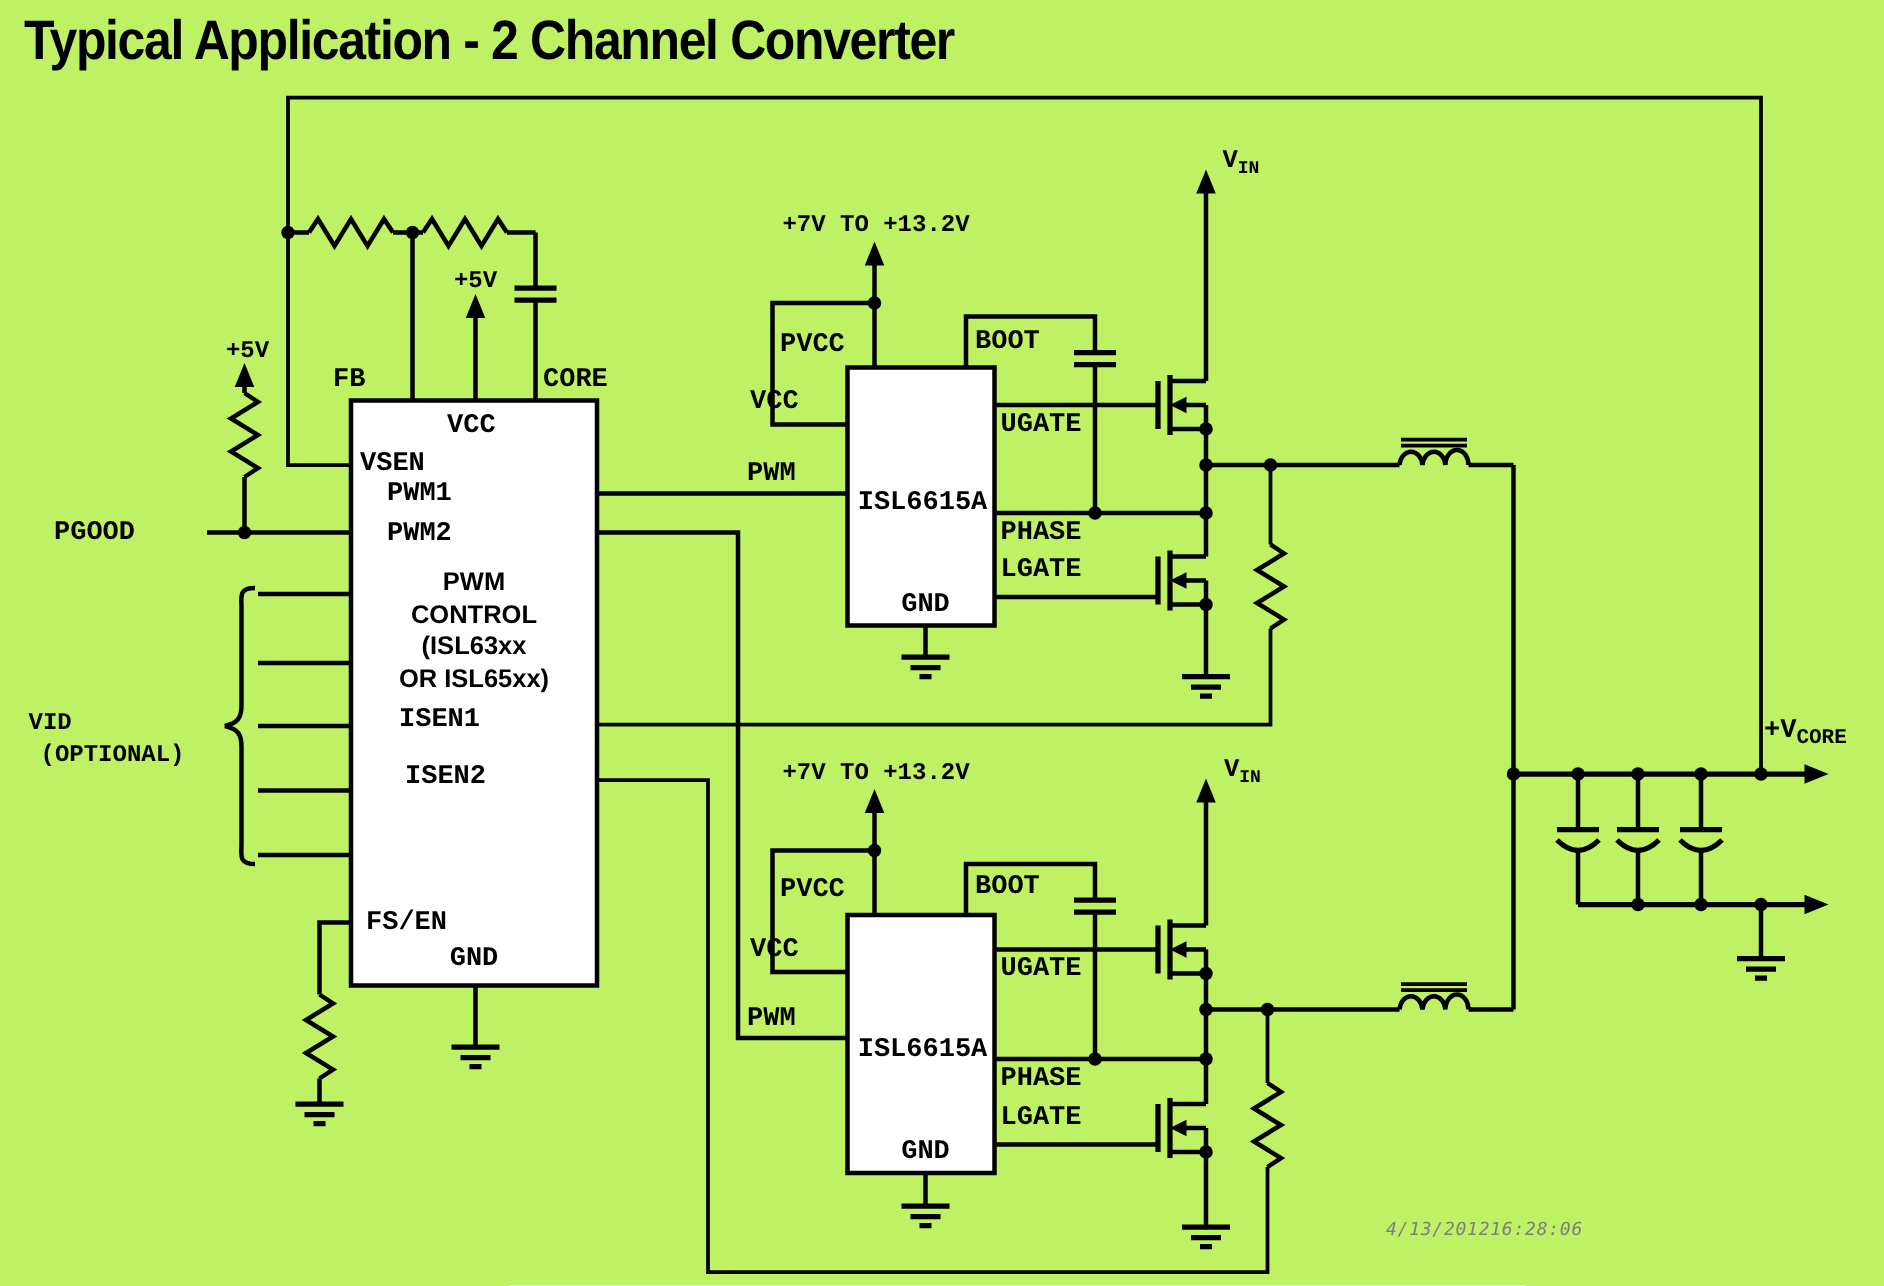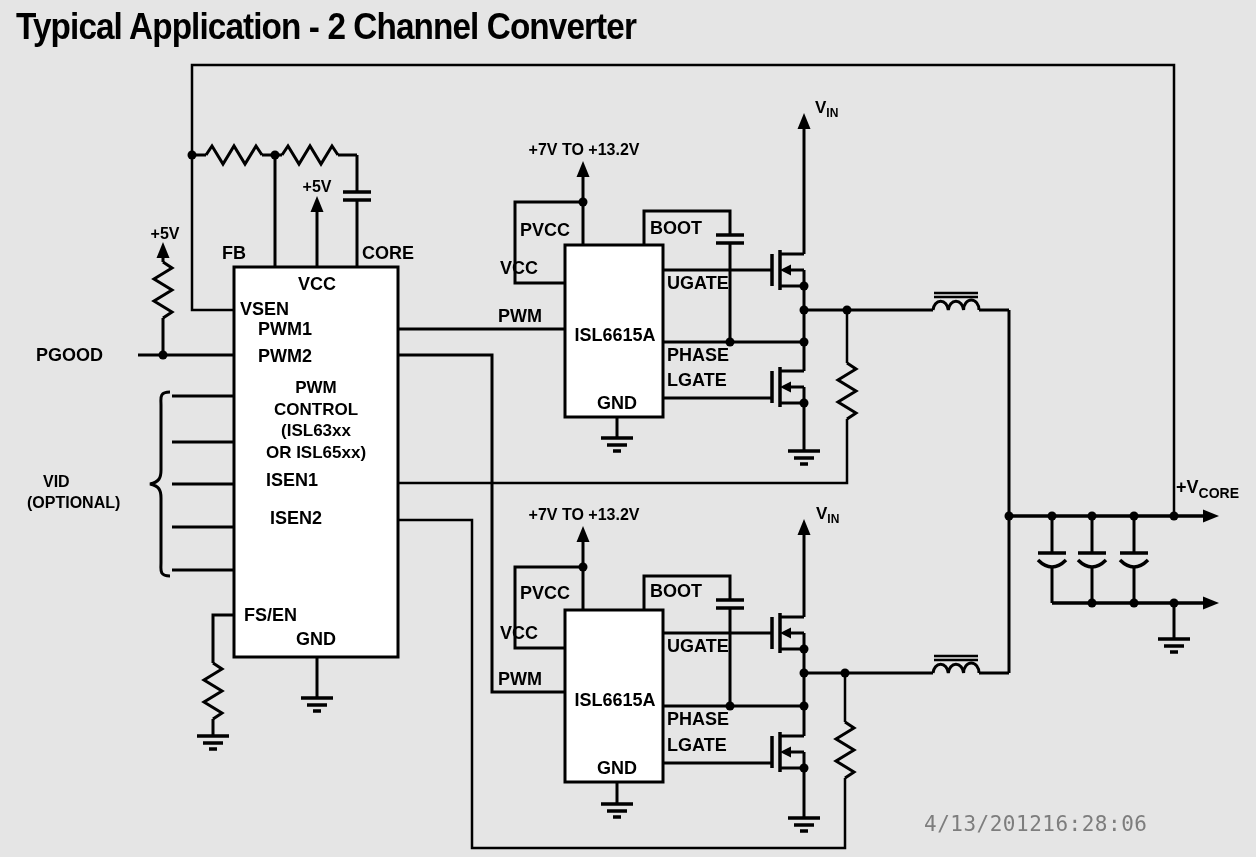--- a/index.html
+++ b/index.html
@@ -1,31 +1,31 @@
 <!DOCTYPE html>
 <html><head>
 <meta charset="utf-8">
 <style>
   html,body{margin:0;padding:0;background:#ffffff;}
-  #stage{position:relative;width:1256px;height:857px;background:#e5e5e5;overflow:hidden;
+  #stage{position:relative;width:1256px;height:857px;background:#bef264;overflow:hidden;
          font-family:"Liberation Sans",sans-serif;}
   #schematic-svg{position:absolute;left:0;top:0;}
   .lb{position:absolute;font-weight:bold;font-size:18px;color:#000;line-height:1.15;
-      white-space:nowrap;}
+      white-space:nowrap;font-family:Liberation Mono, monospace;}
   .fs16{font-size:16px;}
   .fs17{font-size:17px;}
   .ctr{transform:translateX(-50%);text-align:center;}
   .ra{text-align:left;}
   .cblock{position:absolute;text-align:center;font-weight:bold;font-size:17px;
           line-height:21.5px;color:#000;}
   #title{position:absolute;left:16px;top:6px;font-size:37px;font-weight:bold;
          letter-spacing:-1px;color:#000;transform:scaleX(.9);transform-origin:0 0;
          white-space:nowrap;}
   #timestamp{position:absolute;left:924px;top:812px;font-family:"DejaVu Sans Mono",monospace;
-             font-size:21px;font-weight:normal;color:#7d7d7d;letter-spacing:.5px;}
+             font-size:12px;font-weight:normal;color:#7d7d7d;letter-spacing:.5px;font-style:italic;}
   sub{font-size:12px;line-height:0;}
   .vcore-b{font-size:18px;}
   .vcore-s{font-size:14px;}
   svg *{vector-effect:none;}
 </style>
 </head>
 <body>
 
 <div id="stage">
 
@@ -199,21 +199,21 @@
       <circle cx="1092" cy="603" r="4.5"></circle>
         <circle cx="1134" cy="603" r="4.5"></circle>
       <circle cx="1174" cy="603" r="4.5"></circle>
     </g>
   </svg>
 
   <div id="title">Typical Application - 2 Channel Converter</div>
 
   <span class="lb fs16 ctr" style="left:165px;top:225px">+5V</span>
   <span class="lb ra" style="left:36px;top:345px;width:100px">PGOOD</span>
-  <span class="lb fs16 ra" style="left:43px;top:473px;width:113px">VID</span>
+  <span class="lb fs16 ra" style="left:19px;top:473px;width:113px">VID</span>
   <span class="lb fs16 ra" style="left:27px;top:494px;width:113px">(OPTIONAL)</span>
 
   <span class="lb ra" style="left:222px;top:243px;width:46px">FB</span>
   <span class="lb fs16 ctr" style="left:317px;top:178px">+5V</span>
   <span class="lb" style="left:362px;top:243px">CORE</span>
   <span class="lb" style="left:298px;top:274px">VCC</span>
   <span class="lb" style="left:240px;top:299px">VSEN</span>
   <span class="lb ra" style="left:258px;top:319px;width:134px">PWM1</span>
   <span class="lb ra" style="left:258px;top:346px;width:134px">PWM2</span>
   <span class="lb ra" style="left:266px;top:470px;width:134px">ISEN1</span>

